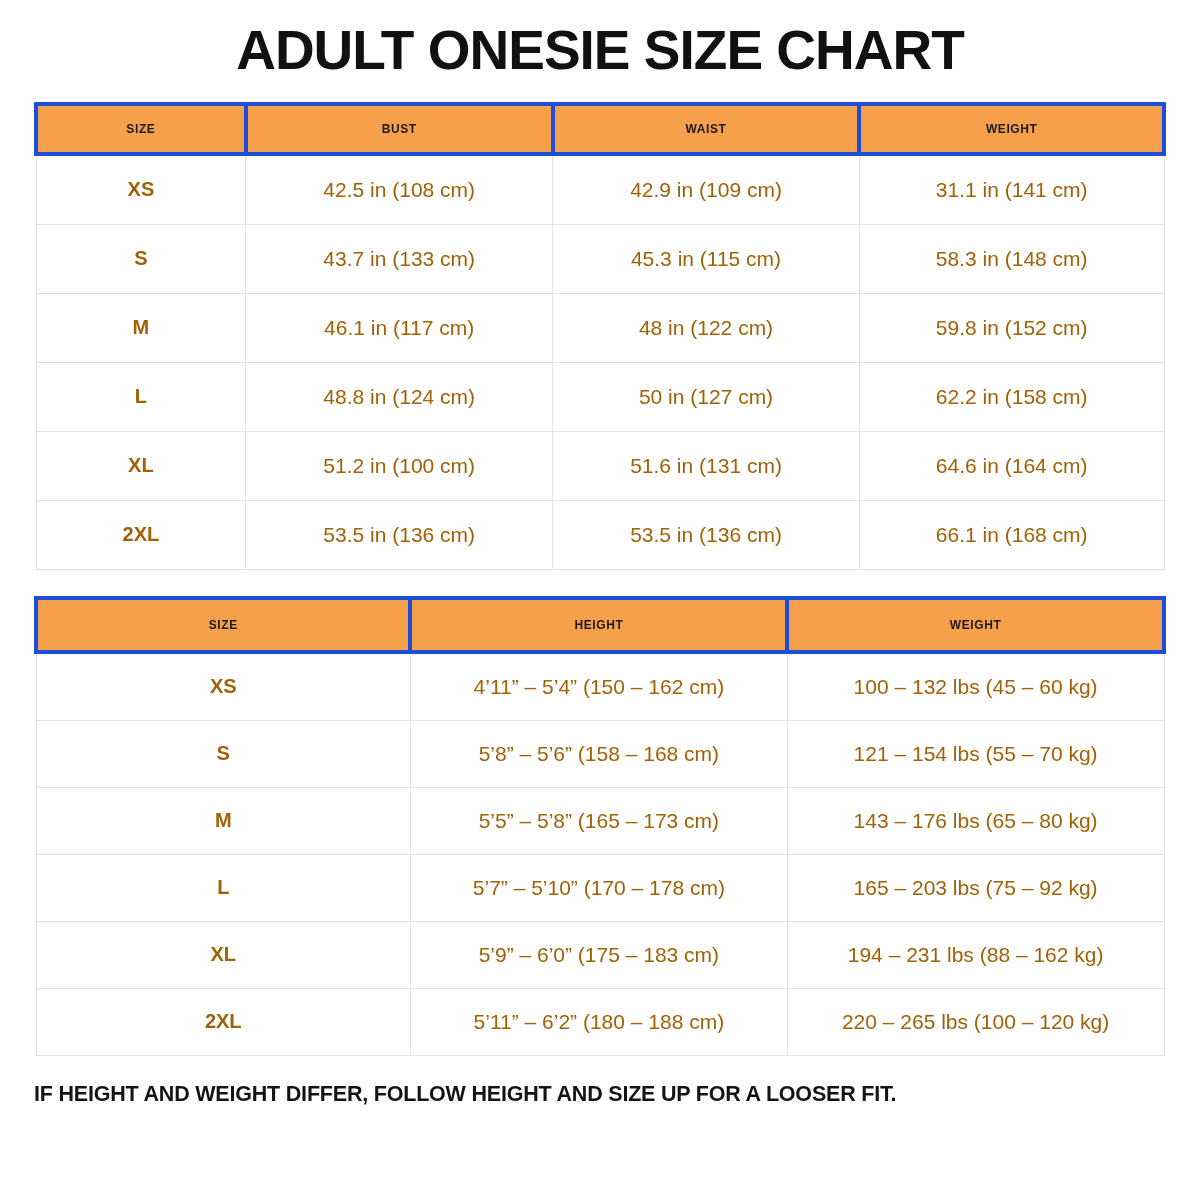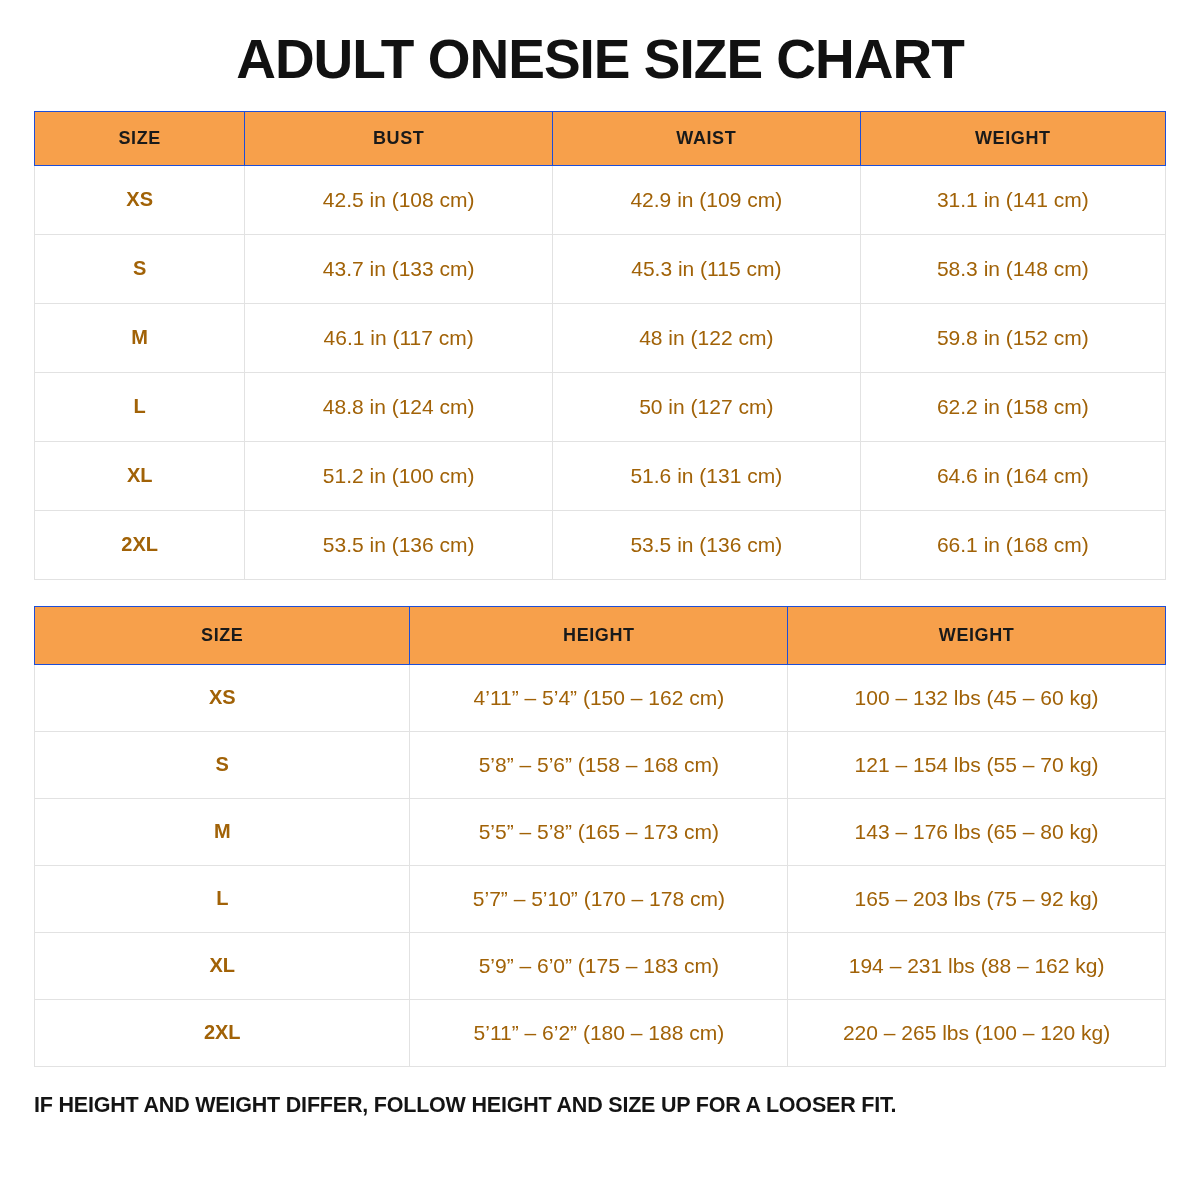--- a/index.html
+++ b/index.html
@@ -11,21 +11,21 @@
     width: 1200px;
     height: 1200px;
     font-family: "Liberation Sans", sans-serif;
     color: #1a1a1a;
     overflow: hidden;
   }
   .page {
     width: 1200px;
     height: 1200px;
     box-sizing: border-box;
-    padding: 25px 34px 0 34px;
+    padding: 16px 34px 0 34px;
     display: flex;
     flex-direction: column;
   }
   .title {
     text-align: center;
     font-size: 55px;
     font-weight: bold;
     letter-spacing: -1px;
     color: #111111;
     margin: 6px 0 22px 0;
@@ -34,26 +34,26 @@
   }
   table {
     border-collapse: collapse;
     width: 100%;
     table-layout: fixed;
   }
   
   .hdr-cell {
     background: #F7A04B;
     color: #1a1a1a;
-    font-size: 18px;
+    font-size: 12px;
     font-weight: bold;
     letter-spacing: 0.6px;
     text-align: center;
     padding: 16px 6px;
-    border: 1px solid #1d4ed8;
+    border: 4px solid #1d4ed8;
   }
   .body-cell {
     text-align: center;
     font-size: 21px;
     padding: 22px 6px;
     border: 1px solid #e2e2e2;
     color: #a16207;
     background: #ffffff;
     font-weight: normal;
   }

